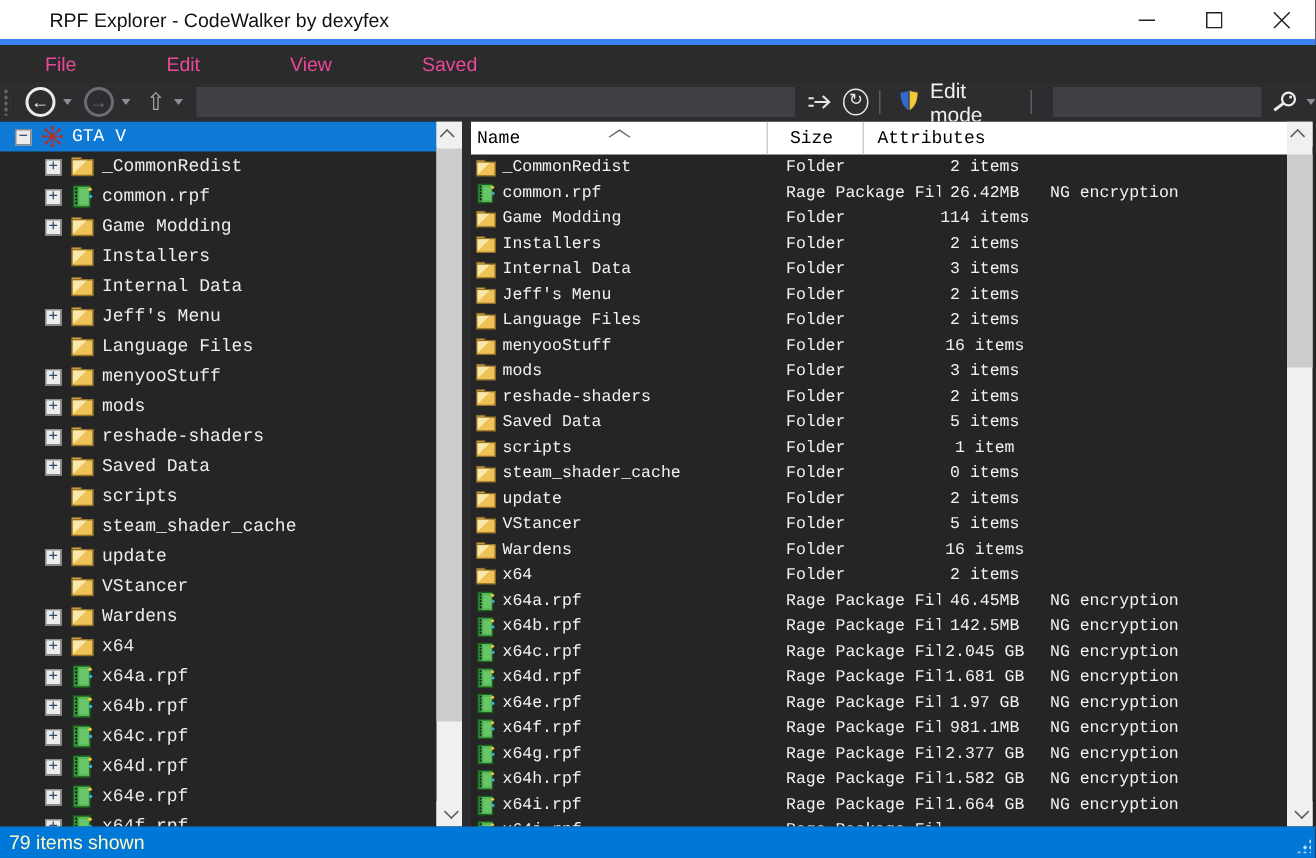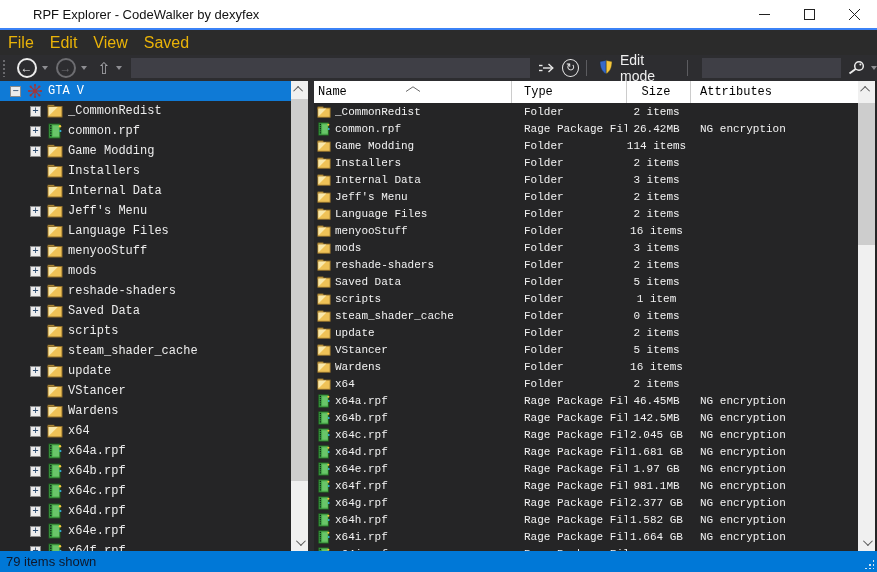--- a/index.html
+++ b/index.html
@@ -1,31 +1,31 @@
 <!DOCTYPE html>
 <html><head>
 <meta charset="utf-8">
 <style>
   * { margin:0; padding:0; box-sizing:border-box; }
   html,body { width:877px; height:572px; overflow:hidden; }
   body { background:#2d2d30; font-family:"Liberation Sans", sans-serif; position:relative;
          --accent:#0f7ad6; --status:#0078d7; }
 
   
-  .titlebar { height:30px; background:#ffffff; display:flex; align-items:center; border-bottom:2px solid #3b82f6;}
+  .titlebar { height:30px; background:#ffffff; display:flex; align-items:center; border-bottom:4px solid #3b82f6;}
   .titlebar .appicon { width:16px; height:16px; margin:0 8px 0 9px; flex:0 0 auto; }
   .titlebar .wtitle { font-size:13px; color:#111; }
   .wctrls { margin-left:auto; display:flex; height:100%; }
   .wbtn { width:45px; height:100%; display:flex; align-items:center; justify-content:center;
           color:#222; font-size:13px; cursor:default; }
   .wbtn svg { display:block; }
 
   
   .menubar { height:25px; background:#2b2b2b; display:flex; align-items:center; }
-  .menuitem { color:#eab308; font-size:16px; padding:0 8px; height:100%; display:flex; align-items:center; }
+  .menuitem { color:#ec4899; font-size:13px; padding:0 30px; height:100%; display:flex; align-items:center; }
 
   
   .toolbar { height:26px; background:#2d2d30; display:flex; align-items:center; position:relative; }
   .grip { width:5px; height:18px; margin-left:2px; margin-right:6px;
           background-image:radial-gradient(circle, #6a6a6e 1px, transparent 1.2px);
           background-size:4px 4px; }
   .navbtn { width:20px; height:20px; border-radius:50%; display:flex; align-items:center; justify-content:center; flex:0 0 auto; }
   .back   { border:2px solid #ececec; color:#ececec; font-size:12px; margin-left:4px; }
   .fwd    { border:2px solid #6d6d71; color:#6d6d71; font-size:12px; margin-left:8px; }
   .upbtn  { color:#a9a9ad; font-size:16px; margin-left:10px; width:16px; text-align:center; }
@@ -85,21 +85,21 @@
   
   .lrows { width:544px; }
   .lrow { height:17px; display:flex; align-items:center; font-family:"Liberation Mono", monospace;
           font-size:11px; color:#f2f2f2; white-space:nowrap; }
   .lcell { display:flex; align-items:center; height:100%; overflow:hidden; }
   .lrow .c0 { padding-left:3px; }
   .licon { width:14px; height:14px; flex:0 0 auto; margin-right:4px; }
   .licon svg { width:14px; height:14px; display:block; }
 
   
-  .statusbar { height:21px; background:var(--status); color:#0f172a; font-size:13px;
+  .statusbar { height:21px; background:var(--status); color:#fef9c3; font-size:13px;
                display:flex; align-items:center; padding-left:6px; position:relative; }
   .gripse { position:absolute; right:3px; bottom:3px; width:10px; height:10px;
             background-image:radial-gradient(circle, #cfe3f5 1px, transparent 1.2px);
             background-size:4px 4px; clip-path:polygon(100% 0, 100% 100%, 0 100%); }
 </style>
 </head>
 <body style="--accent: #0f7ad6; --status: #0078d7;">
 
 <div class="titlebar">
   <span class="appicon"></span>
@@ -536,23 +536,20 @@
   <div class="listpanel">
     <div class="lheader">
       <span class="sortmark">
         <svg width="16" height="6" viewBox="0 0 16 6">
             <path d="M1 5.5 L8 0.8 L15 5.5" fill="none" stroke="#6a6a6a" stroke-width="1"></path>
           </svg>
       </span>
     <div class="hcell c0">
           <span>Name</span>
         </div>
-        <div class="hcell c1">
-          <span>Type</span>
-        </div>
         <div class="hcell c2">
           <span>Size</span>
         </div>
         <div class="hcell c3">
           <span>Attributes</span>
         </div>
       </div>
     <div class="lrows">
         <div class="lrow">
           <div class="lcell c0">

